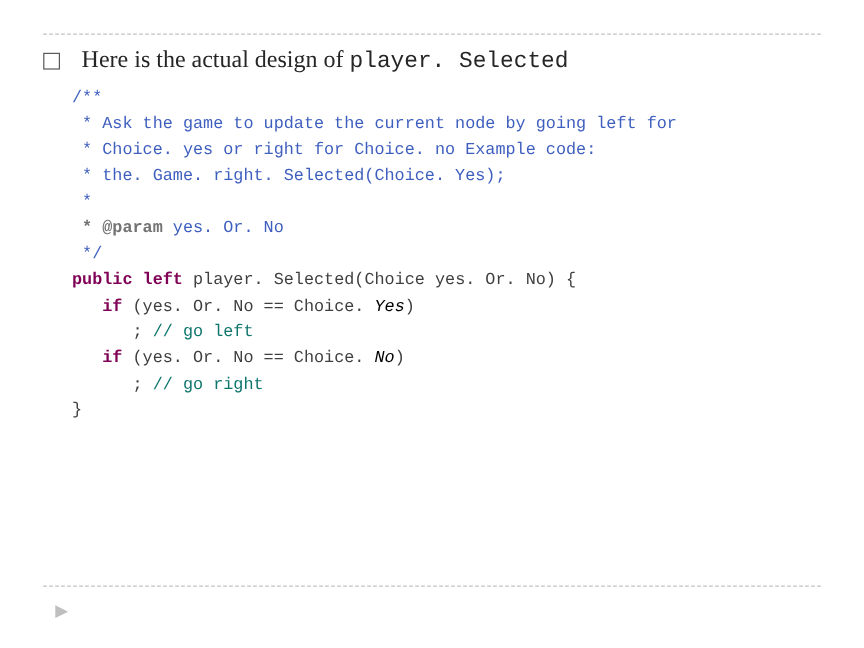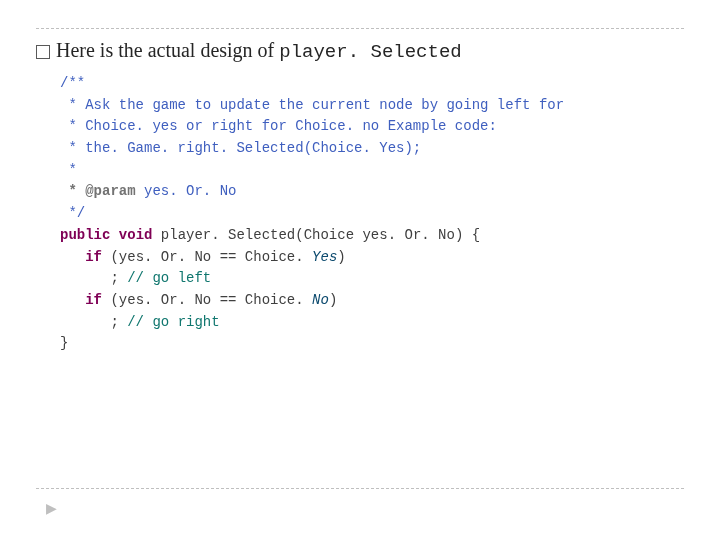--- a/index.html
+++ b/index.html
@@ -22,21 +22,21 @@
     margin: 0 0 4px 0;
   }
   .hr-dashed {
     border: none;
     border-top: 1px dashed #bfbfbf;
     margin: 4px 0 10px 0;
   }
   .bullet-row {
     display: flex;
     align-items: baseline;
-    gap: 6px;
+    gap: 18px;
     margin-bottom: 8px;
   }
   .bullet-box {
     display: inline-block;
     width: 12px;
     height: 12px;
     border: 1.5px solid #595959;
     position: relative;
     top: 2px;
   }
@@ -54,21 +54,21 @@
     font-size: 14px;
     line-height: 1.55;
     white-space: pre;
     color: #3f3f3f;
     margin: 10px 0 0 24px;
   }
   .c-doc  { color: #3f5fbf; }
   .c-tag  { color: #737373; font-weight: bold; }
   .c-docb { color: #3f5fbf; font-weight: normal; }
   .c-kw   { color: #7f0055; font-weight: bold; }
-  .c-ital { font-style: italic; color: #0c4a6e; }
+  .c-ital { font-style: italic; color: #000000; }
   .c-com  { color: #0f766e; }
   .footer-rule {
     position: absolute;
     left: 36px;
     right: 36px;
     top: 488px;
     border-top: 1px dashed #bfbfbf;
   }
   .play-mark {
     position: absolute;
@@ -91,21 +91,21 @@
     </span>
   </div>
 
   <div class="code-block"><span class="c-doc">/**</span>
 <span class="c-doc"> * Ask the game to update the current node by going left for</span>
 <span class="c-doc"> * Choice. yes or right for Choice. no Example code:</span>
 <span class="c-doc"> * the. Game. right. Selected(Choice. Yes);</span>
 <span class="c-doc"> * </span>
 <span class="c-tag"> * @param</span><span class="c-docb"> yes. Or. No</span>
 <span class="c-doc"> */</span>
-<span class="c-kw">public</span> <span class="c-kw">void</span><span> player. Selected(Choice yes. Or. No) {</span>
+<span class="c-kw">public</span> <span class="c-kw">left</span><span> player. Selected(Choice yes. Or. No) {</span>
    <span class="c-kw">if</span><span> (yes. Or. No == Choice. </span><span class="c-ital">Yes</span><span>)</span>
 <span>      ; </span><span class="c-com">// go left</span>
    <span class="c-kw">if</span><span> (yes. Or. No == Choice. </span><span class="c-ital">No</span><span>)</span>
 <span>      ; </span><span class="c-com">// go right</span>
 <span>}</span></div>
 </div>
 
 <div class="footer-rule"></div>
 <div class="play-mark">▶</div>
 

